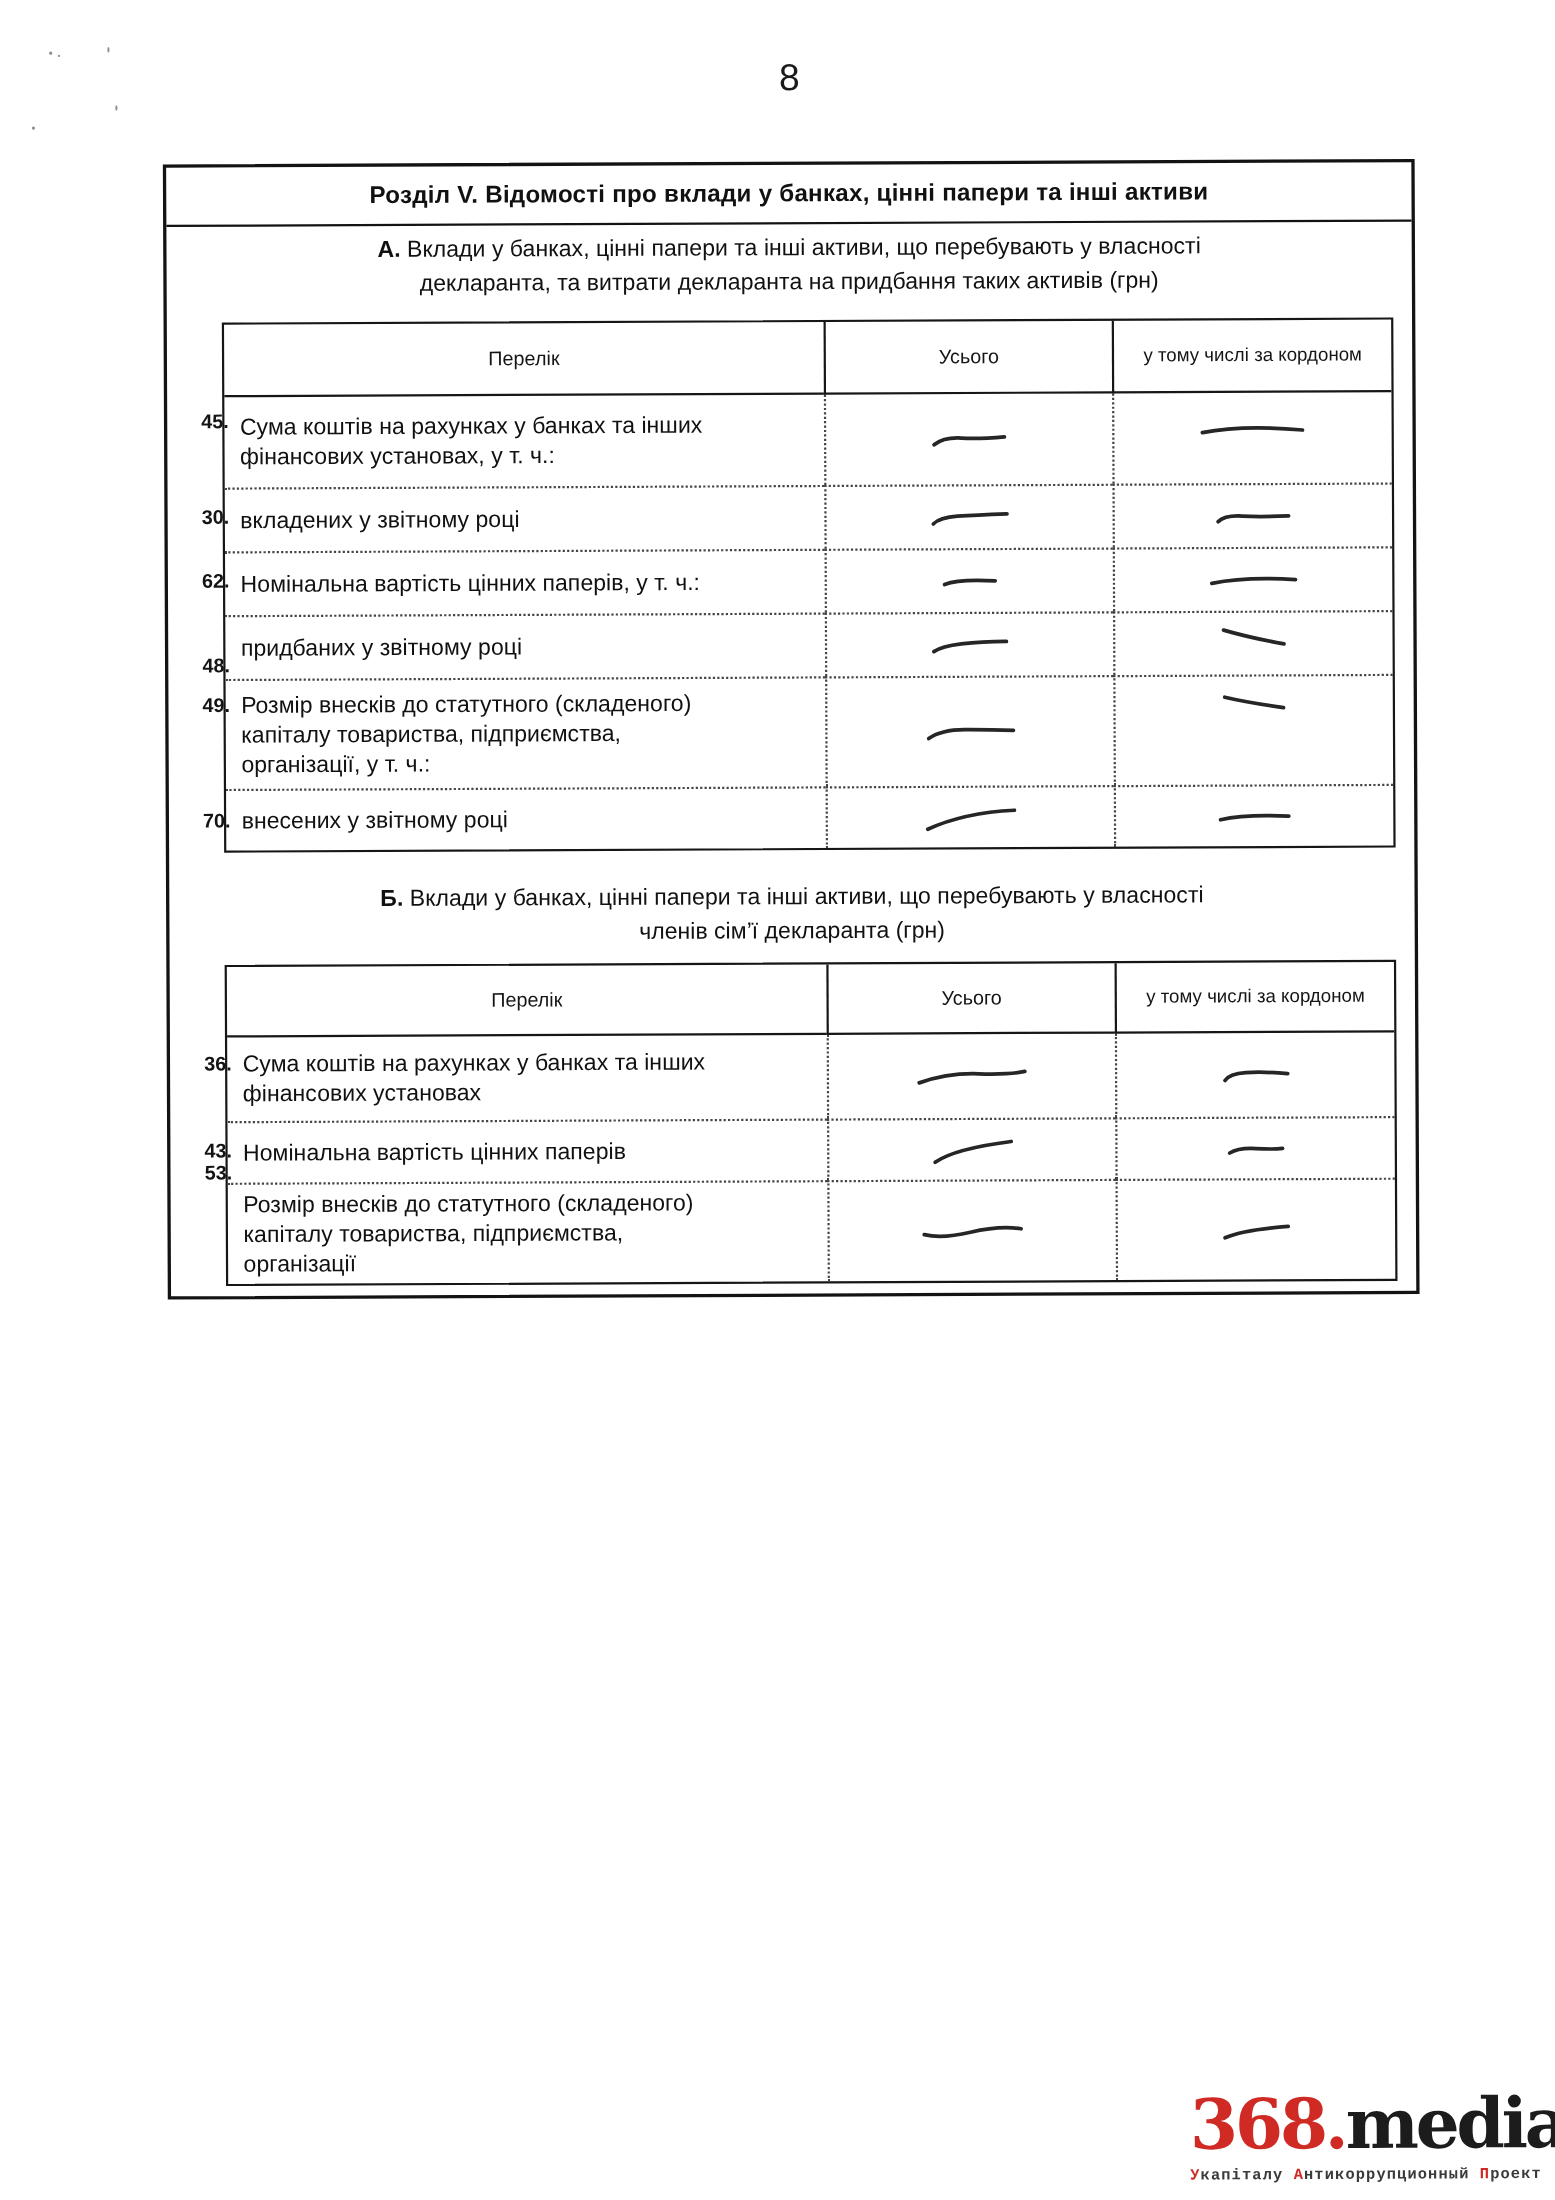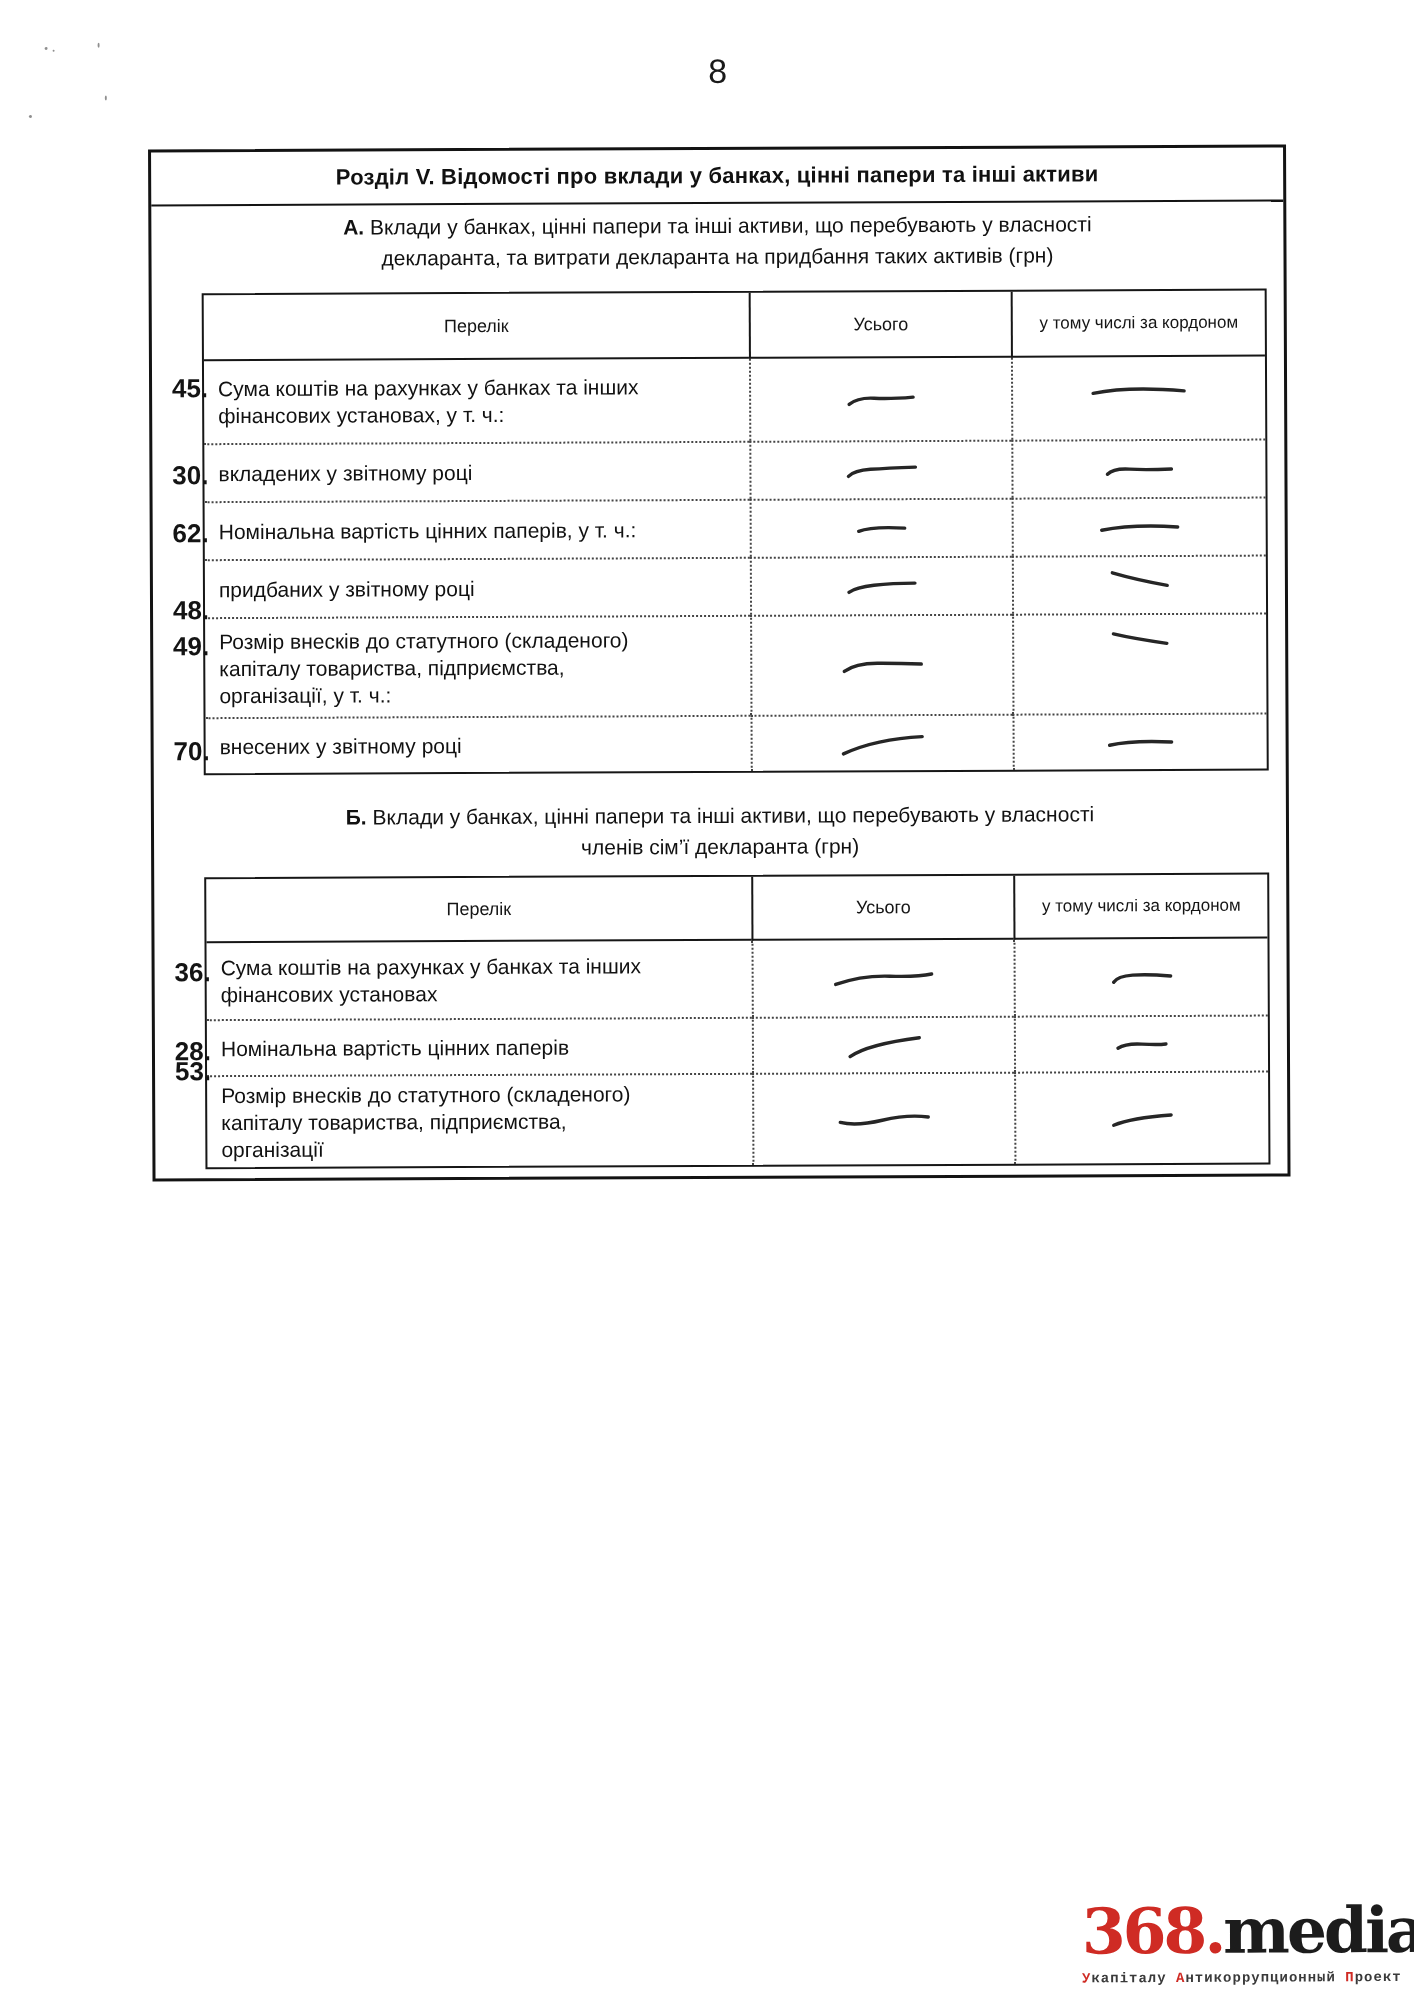--- a/index.html
+++ b/index.html
@@ -55,21 +55,21 @@
   .cell{
     box-sizing:border-box;display:flex;align-items:center;
     font-size:21px;line-height:27px;
   }
   .cell.lbl{padding:9px 10px 9px 14px;text-align:left;white-space:pre-line;}
   .cell.val{justify-content:center;}
   .cell.c2,.cell.c3{border-left:2px dotted #454545;}
   .rsep{border-top:2px dotted #454545;}
   .rownum{
     position:absolute;left:4px;width:52px;text-align:right;
-    font-size:26px;font-weight:bold;color:#141414;
+    font-size:18px;font-weight:bold;color:#141414;
   }
   .dash{display:block;}
   .dash path{stroke:#262626;stroke-width:3.4;fill:none;stroke-linecap:round;}
   
   .wm{position:absolute;left:1076px;top:1898px;width:338px;}
   .wm-logo{
     font-family:"DejaVu Serif", serif;font-weight:bold;
     font-size:63px;letter-spacing:-3px;line-height:70px;
     white-space:nowrap;
     text-shadow:1px 1px 0 rgba(255,255,255,.35), -1px 2px 0 rgba(255,255,255,.25);
@@ -235,21 +235,21 @@
             </svg>
         </div>
         <div class="cell val c3 rsep" style="height:92px;">
           <svg class="dash" width="66" height="20" viewBox="0 0 66 20" style="transform:rotate(-4deg);">
               <path d="M4 15 Q 22 9, 62 9"></path>
             </svg>
         </div>
       </div>
 
       <div class="rownum" style="top:805px;">36.</div>
-      <div class="rownum" style="top:884px;">28.</div>
+      <div class="rownum" style="top:884px;">43.</div>
       <div class="rownum" style="top:904px;text-align:right;">53.</div>
 
     </div>
 
     <div class="wm">
       <div class="wm-logo"><span class="wm-red">368</span><span class="wm-red">.</span><span class="wm-dark">media</span></div>
       <div class="wm-sub"><span class="ini">У</span><span>капіталу </span><span class="ini">А</span><span>нтикоррупционный </span><span class="ini">П</span><span>роект</span></div>
     </div>
 
   </div>

